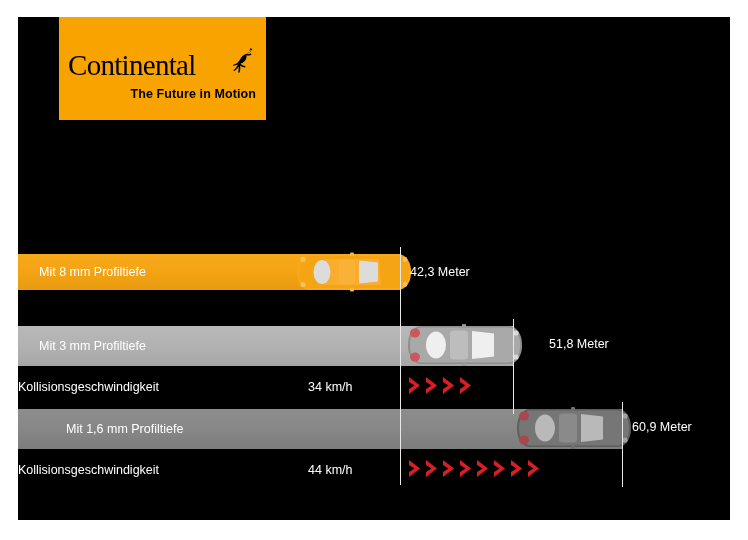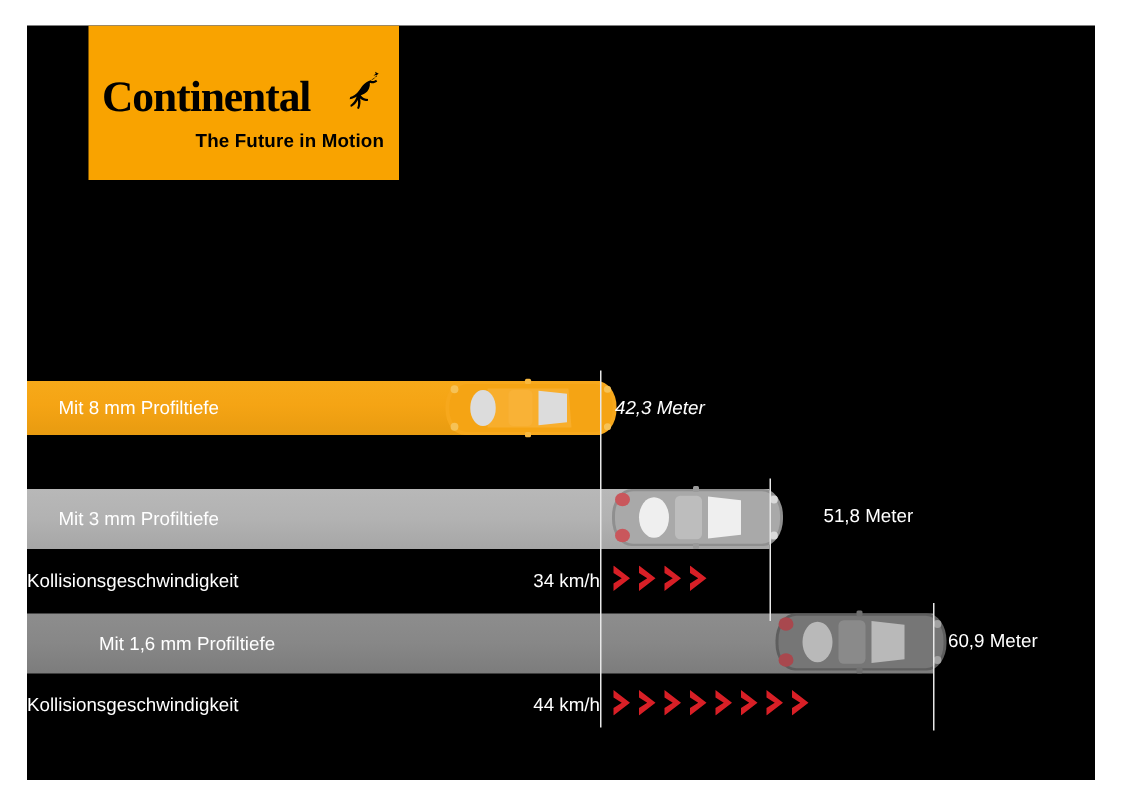--- a/index.html
+++ b/index.html
@@ -49,21 +49,21 @@
     left: 9px;
     top: 34px;
     width: 190px;
     height: 34px;
     display: flex;
     align-items: baseline;
     justify-content: flex-start;
   }
   #logo-wordmark .word {
     font-family: "Liberation Serif", serif;
-    font-weight: bold;
+    font-weight: normal;
     font-size: 29px;
     letter-spacing: -0.7px;
     color: #000000;
     line-height: 1;
     white-space: nowrap;
   }
   #logo-horse {
     position: absolute;
     right: 9px;
     top: 30px;
@@ -184,21 +184,21 @@
     font-size: 12.5px;
     color: #ffffff;
     white-space: nowrap;
   }
   .collision-speed {
     position: absolute;
     font-family: "Liberation Sans", sans-serif;
     font-size: 12.5px;
     color: #ffffff;
     white-space: nowrap;
-    text-align: right;
+    text-align: left;
   }
   .chevrons {
     position: absolute;
     display: flex;
     align-items: center;
     gap: 4px;
   }
   .chev {
     width: 13px;
     height: 17px;
@@ -240,21 +240,21 @@
         <path d="M64 10.5 L83 12.5 L83 31.5 L64 33.5 Z" fill="#dcdcdc"></path>
         <rect x="44" y="10" width="16" height="24" rx="3" fill="#f9b63f" opacity="0.5"></rect>
         <circle cx="8" cy="9.5" r="2.6" fill="#f6c256"></circle>
         <circle cx="8" cy="34.5" r="2.6" fill="#f6c256"></circle>
         <circle cx="110" cy="9.5" r="2.4" fill="#f6c256"></circle>
         <circle cx="110" cy="34.5" r="2.4" fill="#f6c256"></circle>
         <rect x="55" y="2.5" width="4" height="3.5" rx="1" fill="#f8b83f"></rect>
         <rect x="55" y="38" width="4" height="3.5" rx="1" fill="#f8b83f"></rect>
       </svg>
 
-      <div class="dist-label" style="left:392px; top:248px;font-style:italic;">42,3 Meter</div>
+      <div class="dist-label" style="left:392px; top:248px;">42,3 Meter</div>
 
       <div class="bar gray-light" style="left:0px; top:309px; width:495px; height:40px;">
         <span class="bar-label">Mit 3 mm Profiltiefe</span>
       </div>
 
       <svg class="car" viewBox="0 0 118 46" style="left:388px; top:305px; width:118px; height:46px;">
         <rect x="2" y="4" width="114" height="38" rx="13" ry="18" fill="#8f8f8f"></rect>
         <rect x="4" y="5.5" width="110" height="35" rx="12" ry="16" fill="#a9a9a9"></rect>
         <ellipse cx="9" cy="11" rx="5" ry="4.5" fill="#c9575c"></ellipse>
         <ellipse cx="9" cy="35" rx="5" ry="4.5" fill="#c9575c"></ellipse>

